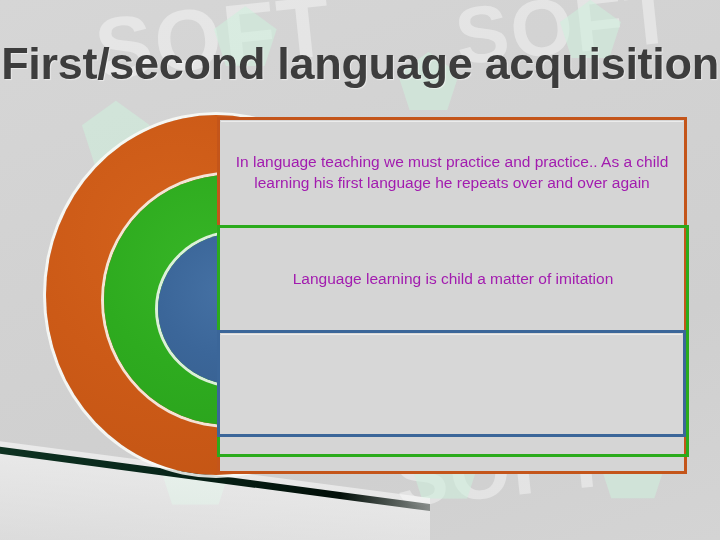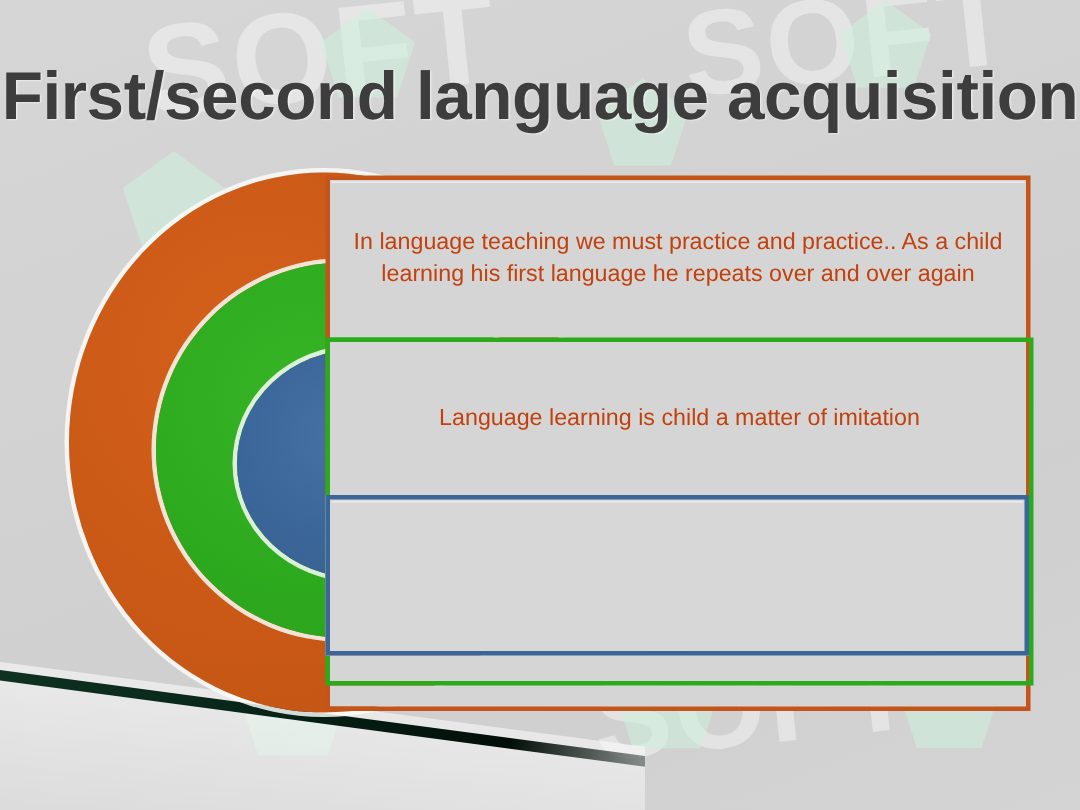--- a/index.html
+++ b/index.html
@@ -183,21 +183,21 @@
   #panel-gap-b {
     left: 220px;
     top: 457px;
     width: 464px;
     height: 14px;
   }
 
   .boxtext {
     font-size: 15.5px;
     line-height: 1.30;
-    color: #c2410c;
+    color: #a21caf;
     text-align: center;
     padding: 0 12px;
     width: 100%;
   }
 
   
   .edge-hl {
     position: absolute;
     height: 1px;
     background: rgba(255,255,255,0.55);

